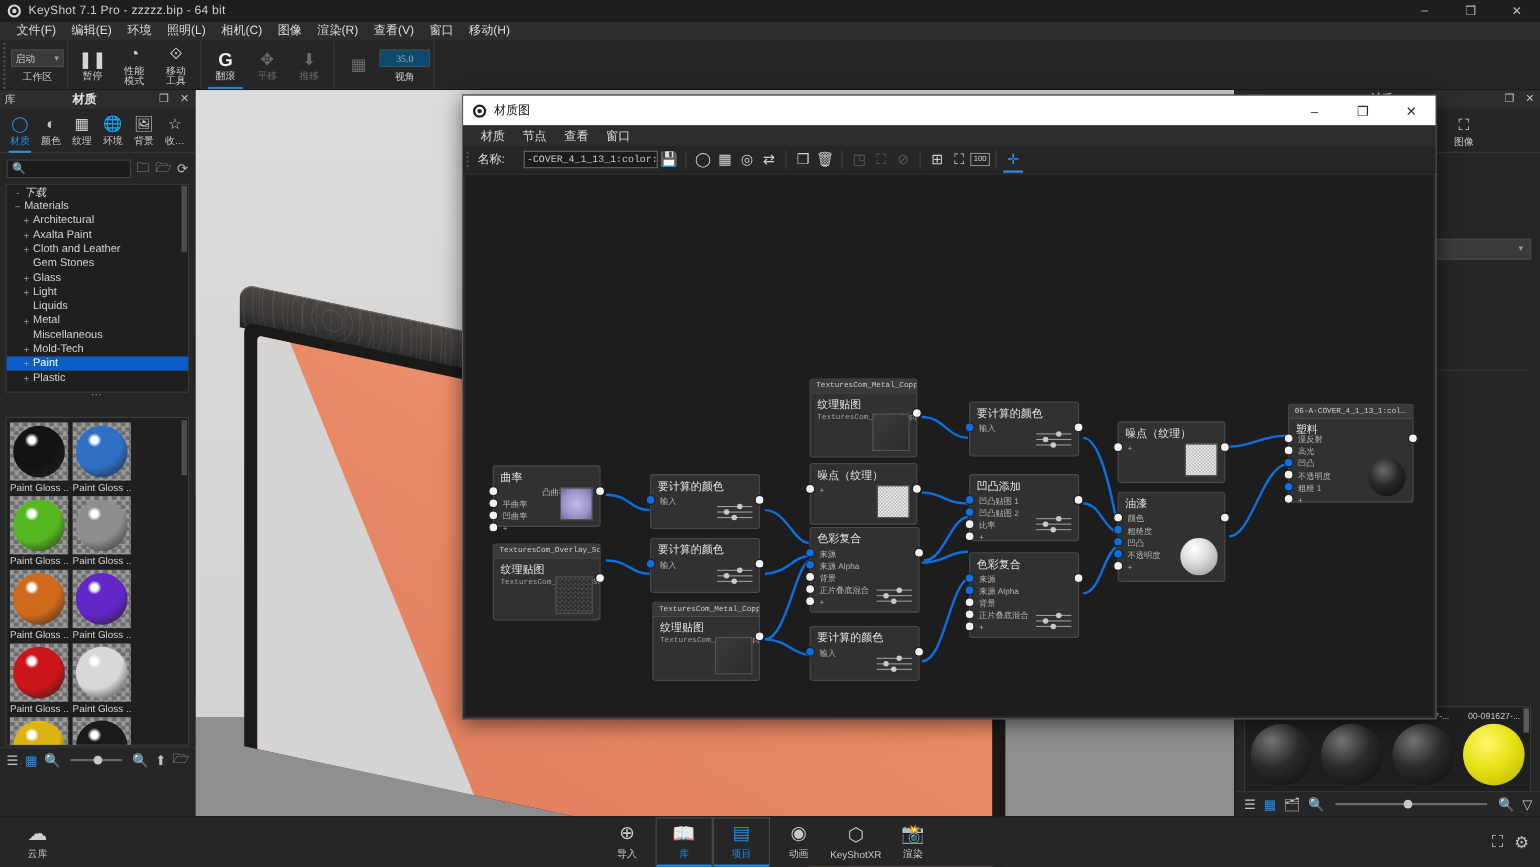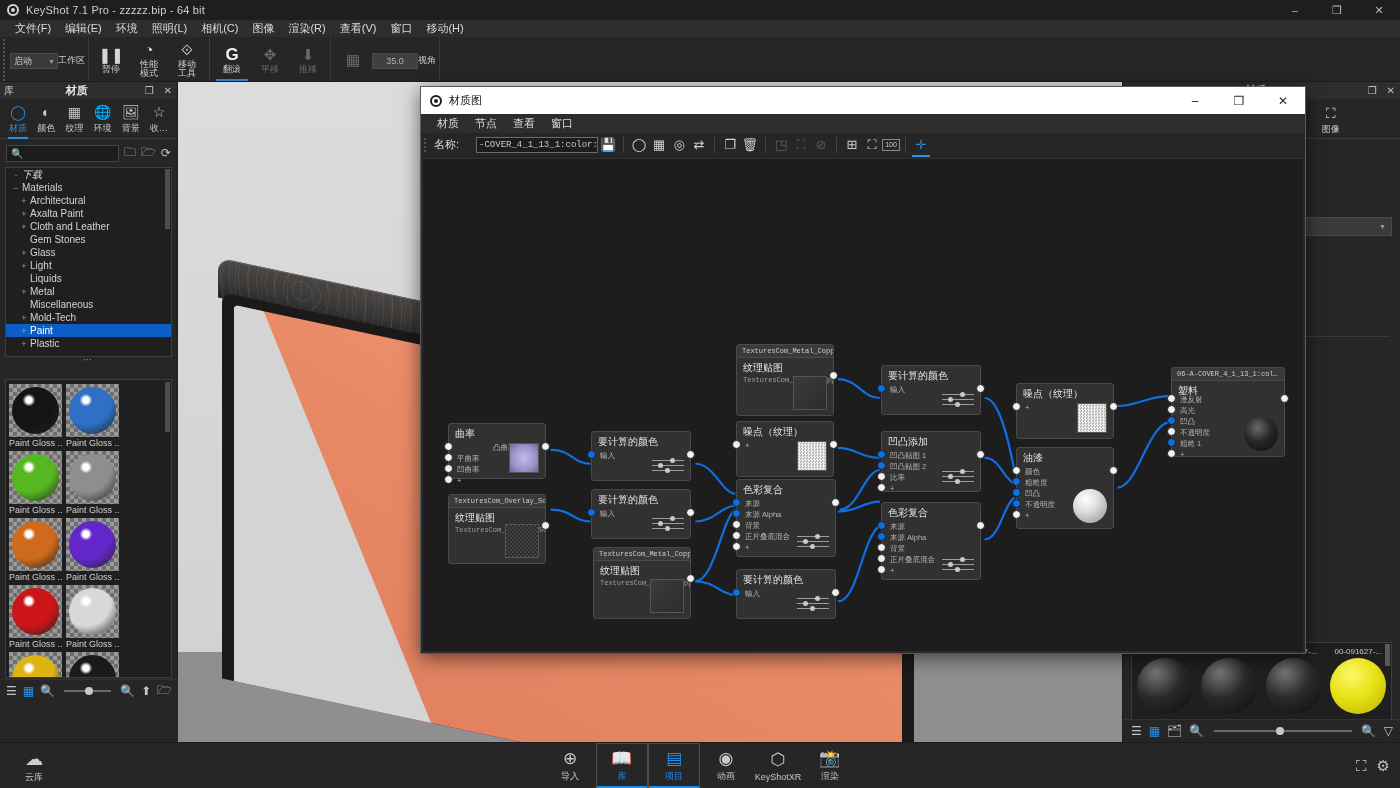--- a/index.html
+++ b/index.html
@@ -37,25 +37,25 @@
   .rb-item .ico{ height:19px; display:flex; align-items:center; justify-content:center;
     font-size:15px; color:#d6d6d6;}
   .rb-item.dim{ color:#6a6a6a; } .rb-item.dim .ico{ color:#6a6a6a;}
   .rb-item.active::after{ content:""; position:absolute; left:3px; right:3px; bottom:0;
     height:2px; background:#2b7fd4; }
   .rb-item.active .ico{ color:#f0f0f0; }
   .combo{ width:48px; height:16px; background:#3a3a3a; border:1px solid #4a4a4a;
     color:#d0d0d0; font-size:9px; display:flex; align-items:center; padding-left:3px;
     margin-top:4px; }
   .combo .cv{ flex:1; } .combo .ca{ font-size:7px; color:#999; padding-right:2px;}
-  .numfield{ width:46px;height:16px;background:#404040;border:1px solid #4a4a4a;
+  .numfield{ width:46px;height:16px;background:#0c4a6e;border:1px solid #4a4a4a;
     color:#b0b0b0;font-size:9px;display:flex;align-items:center;justify-content:center;
     margin-top:4px;}
-  .rb-col{ display:flex; flex-direction:row; align-items:center; justify-content:center;
-    font-size:9px; color:#cfcfcf; }
+  .rb-col{ display:flex; flex-direction:column; align-items:center; justify-content:center;
+    font-size:9px; color:#cfcfcf;font-family:Liberation Serif, serif; }
 
   
   .lib{ position:absolute; left:0; top:82px; width:178px; height:620px; background:#262626;
     border-right:1px solid #1b1b1b; }
   .lib-head{ height:17px; display:flex; align-items:center; background:#2d2d2d;}
   .lib-head .lbl{ color:#cfcfcf;font-size:10px;padding-left:4px;}
   .lib-head .ttl{ flex:1; text-align:center; color:#e6e6e6; font-size:11px; font-weight:bold;}
   .lib-head .x{ color:#c0c0c0;font-size:10px;padding:0 5px;}
   .lib-tabs{ height:40px; display:flex; border-bottom:1px solid #3a3a3a; padding:2px 4px 0;}
   .lt{ flex:1; display:flex; flex-direction:column; align-items:center; justify-content:center;

